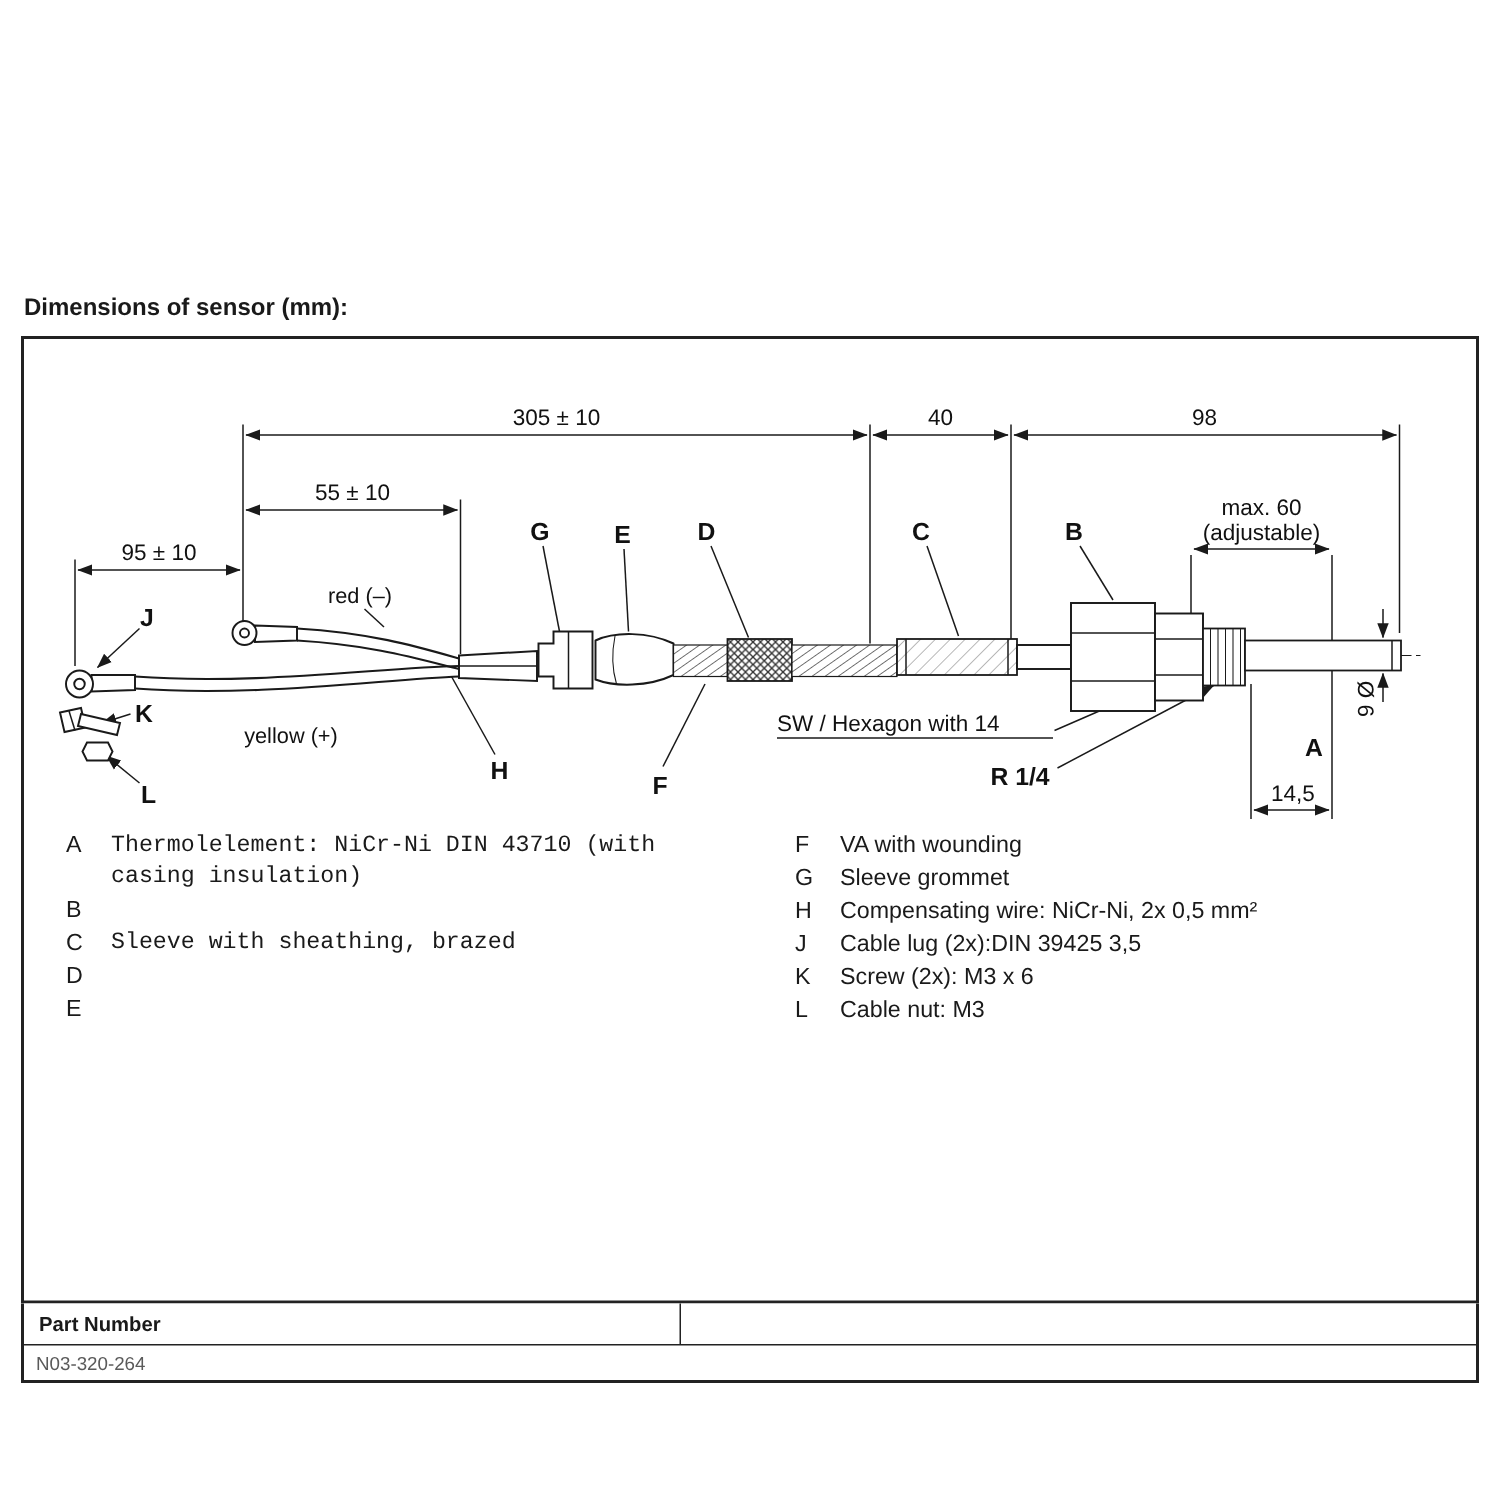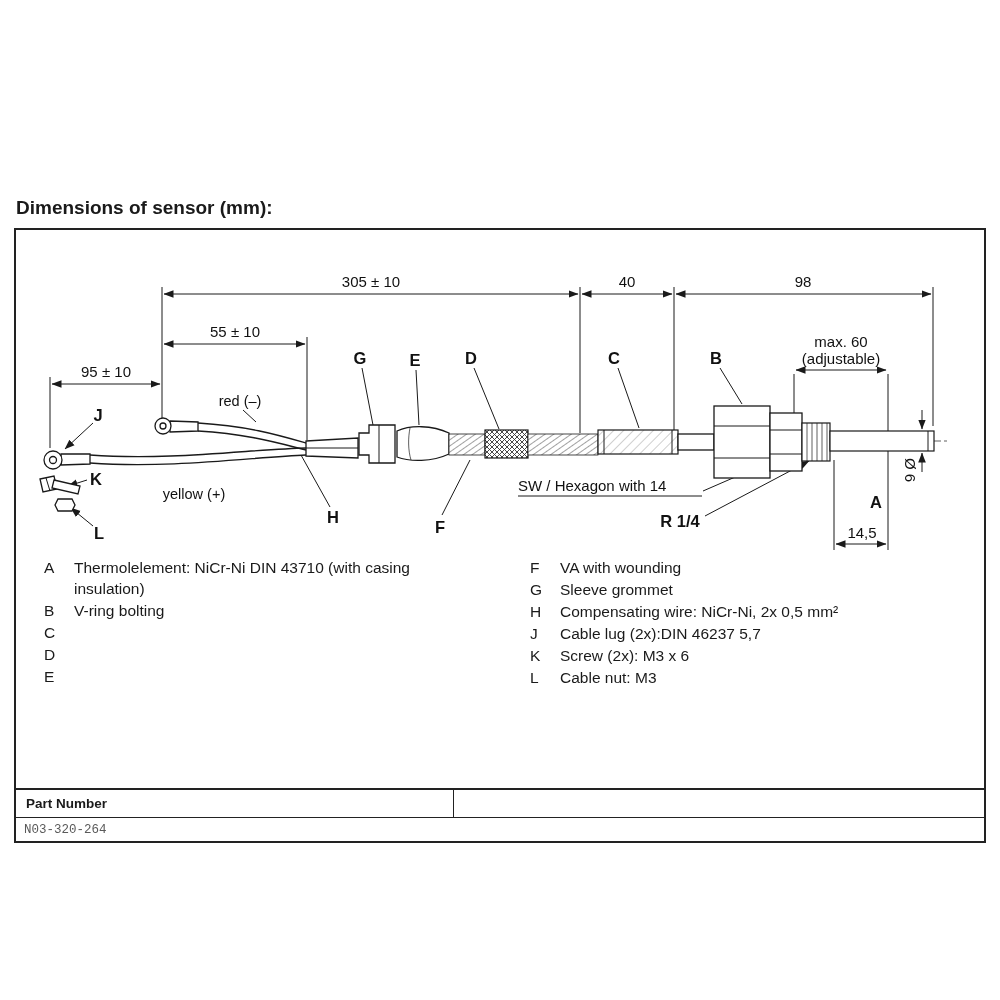--- a/index.html
+++ b/index.html
@@ -3,49 +3,49 @@
 <meta charset="utf-8">
 <style>
   * { box-sizing: border-box; }
   html,body { margin:0; padding:0; background:#ffffff; }
   body {
     width:1000px; height:1000px;
     font-family:"Liberation Sans", sans-serif;
     color:#1a1a1a;
   }
   .page { padding:197px 14px 0 14px; }
-  .title { font-size:19px; font-weight:bold; margin:0 0 9px 2px; }
-
-  .diagram-box { border:2px solid #222; height:562px; background:#fff; }
+  .title { font-size:16px; font-weight:bold; margin:0 0 9px 2px; }
+
+  .diagram-box { border:2px solid #222; height:645px; background:#fff; }
   svg.drawing { display:block; width:100%; height:320px; }
 
   svg text { fill:#111; font-family:"Liberation Sans", sans-serif; }
   .dim-t  { font-size:15px; }
   .call   { font-size:16.5px; font-weight:bold; }
   .note   { font-size:14.5px; }
   .note2  { font-size:15px; }
   .ext line, .ldr line, .dim line { stroke:#1a1a1a; stroke-width:1; fill:none; }
   .ln  { stroke:#1a1a1a; stroke-width:1; fill:none; }
   .thin{ stroke:#1a1a1a; stroke-width:0.7; fill:none; }
   .ln2 { stroke:#1a1a1a; stroke-width:1.4; fill:none; }
   .part{ fill:#fff; stroke:#1a1a1a; stroke-width:1.3; }
 
   .legend { display:flex; padding:7px 0 0 28px; font-size:15.5px; }
   .legend-col.left { width:486px; }
   .legend-row { display:flex; line-height:21px; margin-bottom:1px; }
   .legend-key { width:30px; flex:none; }
-  .legend-col.left .legend-text { width:372px; }
+  .legend-col.left .legend-text { width:372px;font-family:Liberation Mono, monospace; }
 
   .part-table { border:2px solid #222; border-top:none; background:#fff; }
   .pt-header { display:flex; border-bottom:1.5px solid #222; height:28px; align-items:stretch; }
   .pt-cell-label { width:438px; border-right:1.5px solid #222; display:flex; align-items:center;
                    padding-left:10px; font-weight:bold; font-size:13.5px; }
   .pt-cell-empty { flex:1; }
   .pt-value { height:23px; display:flex; align-items:center; padding-left:8px;
-              font-size:12.5px; color:#5a5a5a;font-family:Liberation Mono, monospace; }
+              font-size:12.5px; color:#5a5a5a; }
 </style>
 </head>
 <body>
 
 <div class="page">
 
   <div class="title">Dimensions of sensor (mm):</div>
 
   <div class="diagram-box">
 
@@ -220,24 +220,24 @@
     </svg>
 
     <div class="legend">
       <div class="legend-col left">
         <div class="legend-row">
           <span class="legend-key">A</span>
           <span class="legend-text">Thermolelement: NiCr-Ni DIN 43710 (with casing insulation)</span>
         </div>
         <div class="legend-row">
           <span class="legend-key">B</span>
-          <span class="legend-text">V-ring bolting</span>
         </div>
         <div class="legend-row">
           <span class="legend-key">C</span>
+          <span class="legend-text">Sleeve with sheathing, brazed</span>
         </div>
         <div class="legend-row">
           <span class="legend-key">D</span>
         </div>
         <div class="legend-row">
           <span class="legend-key">E</span>
         </div>
       </div>
       <div class="legend-col right">
         <div class="legend-row">
@@ -247,21 +247,21 @@
         <div class="legend-row">
           <span class="legend-key">G</span>
           <span class="legend-text">Sleeve grommet</span>
         </div>
         <div class="legend-row">
           <span class="legend-key">H</span>
           <span class="legend-text">Compensating wire: NiCr-Ni, 2x 0,5 mm²</span>
         </div>
         <div class="legend-row">
           <span class="legend-key">J</span>
-          <span class="legend-text">Cable lug (2x):DIN 46237 5,7</span>
+          <span class="legend-text">Cable lug (2x):DIN 39425 3,5</span>
         </div>
         <div class="legend-row">
           <span class="legend-key">K</span>
           <span class="legend-text">Screw (2x): M3 x 6</span>
         </div>
         <div class="legend-row">
           <span class="legend-key">L</span>
           <span class="legend-text">Cable nut: M3</span>
         </div>
       </div>

